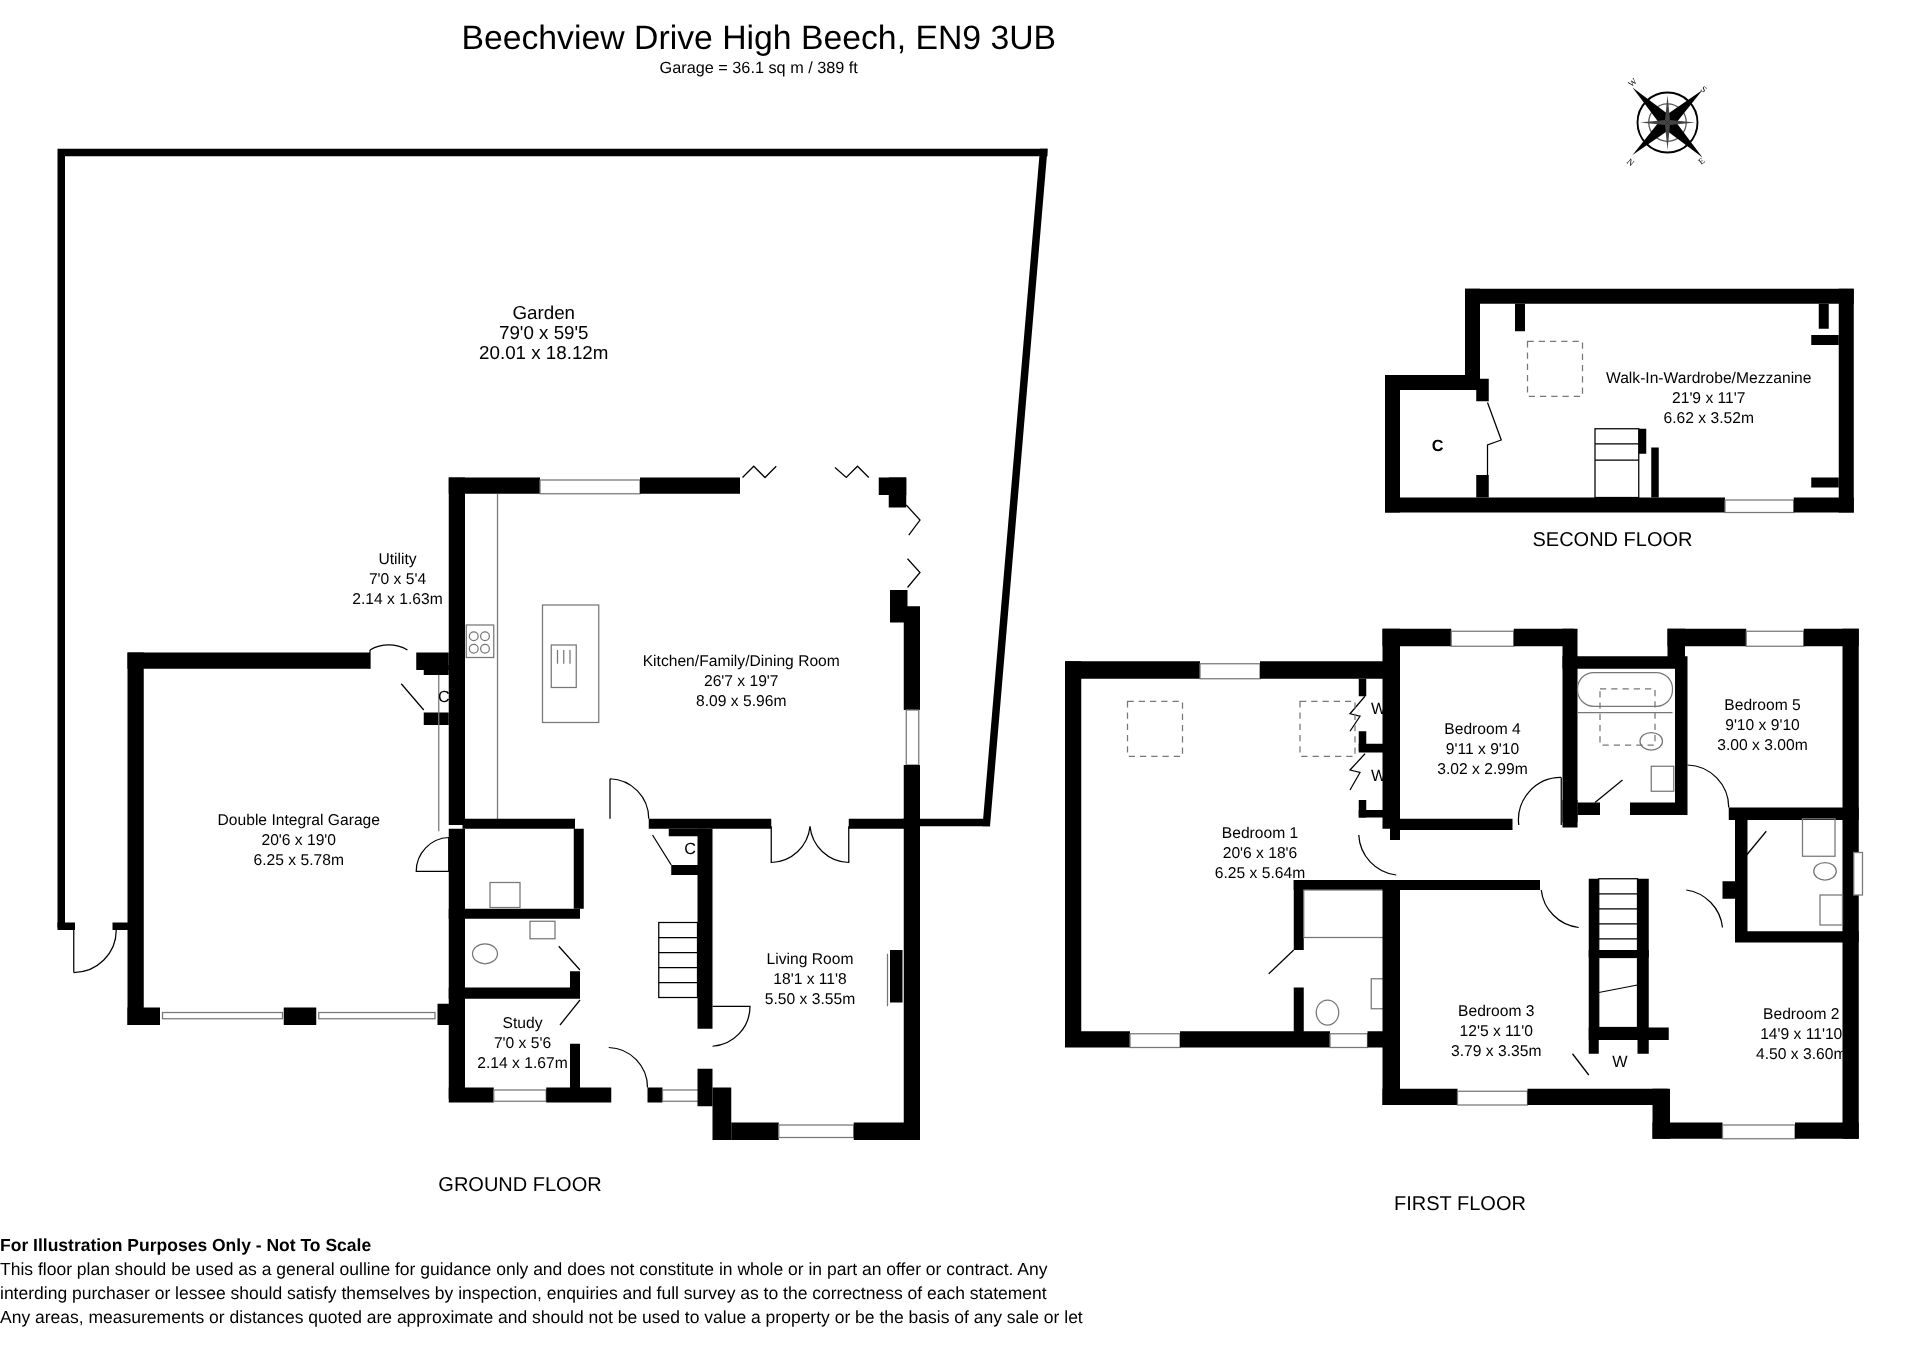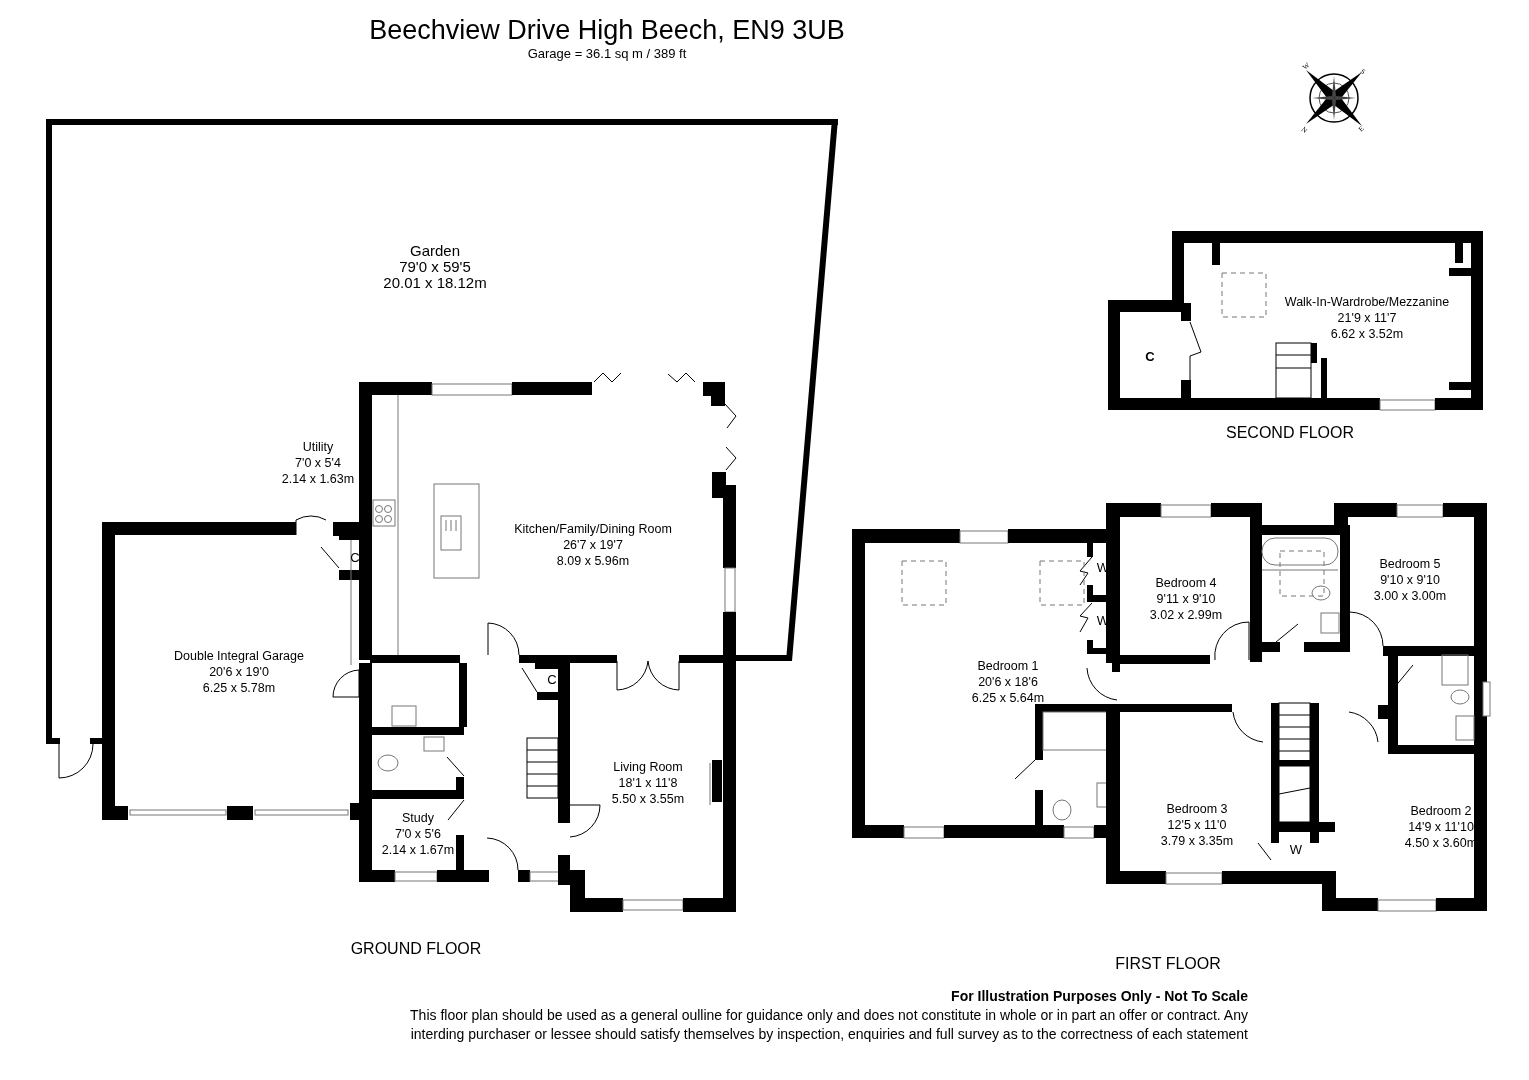--- a/index.html
+++ b/index.html
@@ -10,21 +10,21 @@
     svg.plan { position:absolute; left:0; top:0; }
     .wall { fill:#000; }
     .thin { fill:none; stroke:#000; stroke-width:1; }
     .grey { fill:none; stroke:#777; stroke-width:1; }
     .dash { fill:none; stroke:#777; stroke-width:1; stroke-dasharray:5 4; }
     .win { fill:#fff; stroke:#777; stroke-width:1; }
     .room-label { position:absolute; text-align:center; font-size:12.5px; line-height:16px; transform:translateX(-50%); white-space:nowrap; }
     .garden-label { font-family:"Liberation Sans", sans-serif; font-weight:normal; font-size:15px; line-height:16px; }
     .mini { position:absolute; font-size:13px; transform:translate(-50%,-50%); }
     .floor-label { position:absolute; font-size:16px; transform:translateX(-50%); white-space:nowrap; }
-    .footer { position:absolute; left:0; top:987px; width:1248px; text-align:right; font-size:14px; line-height:19px; }
+    .footer { position:absolute; left:0; top:987px; width:1248px; text-align:left; font-size:14px; line-height:19px; }
     .footer .bold { font-weight:bold; }
     .compass { position:absolute; left:1298px; top:62px; width:72px; height:72px; }
   </style>
 </head>
 <body>
 
 <div class="header">
   <div class="title">Beechview Drive High Beech, EN9 3UB</div>
   <div class="sub">Garage = 36.1 sq m / 389 ft</div>
 </div>
@@ -341,13 +341,14 @@
   <div>21'9 x 11'7</div>
   <div>6.62 x 3.52m</div>
 </div>
 <div class="mini" style="left:1150px; top:356px; font-weight:bold;">C</div>
 <div class="floor-label" style="left:1290px; top:424px;">SECOND FLOOR</div>
 
 <div class="footer">
   <div class="bold">For Illustration Purposes Only - Not To Scale</div>
   <div>This floor plan should be used as a general oulline for guidance only and does not constitute in whole or in part an offer or contract. Any</div>
   <div>interding purchaser or lessee should satisfy themselves by inspection, enquiries and full survey as to the correctness of each statement</div>
+  <div>Any areas, measurements or distances quoted are approximate and should not be used to value a property or be the basis of any sale or let</div>
 </div>
 
 </body></html>

